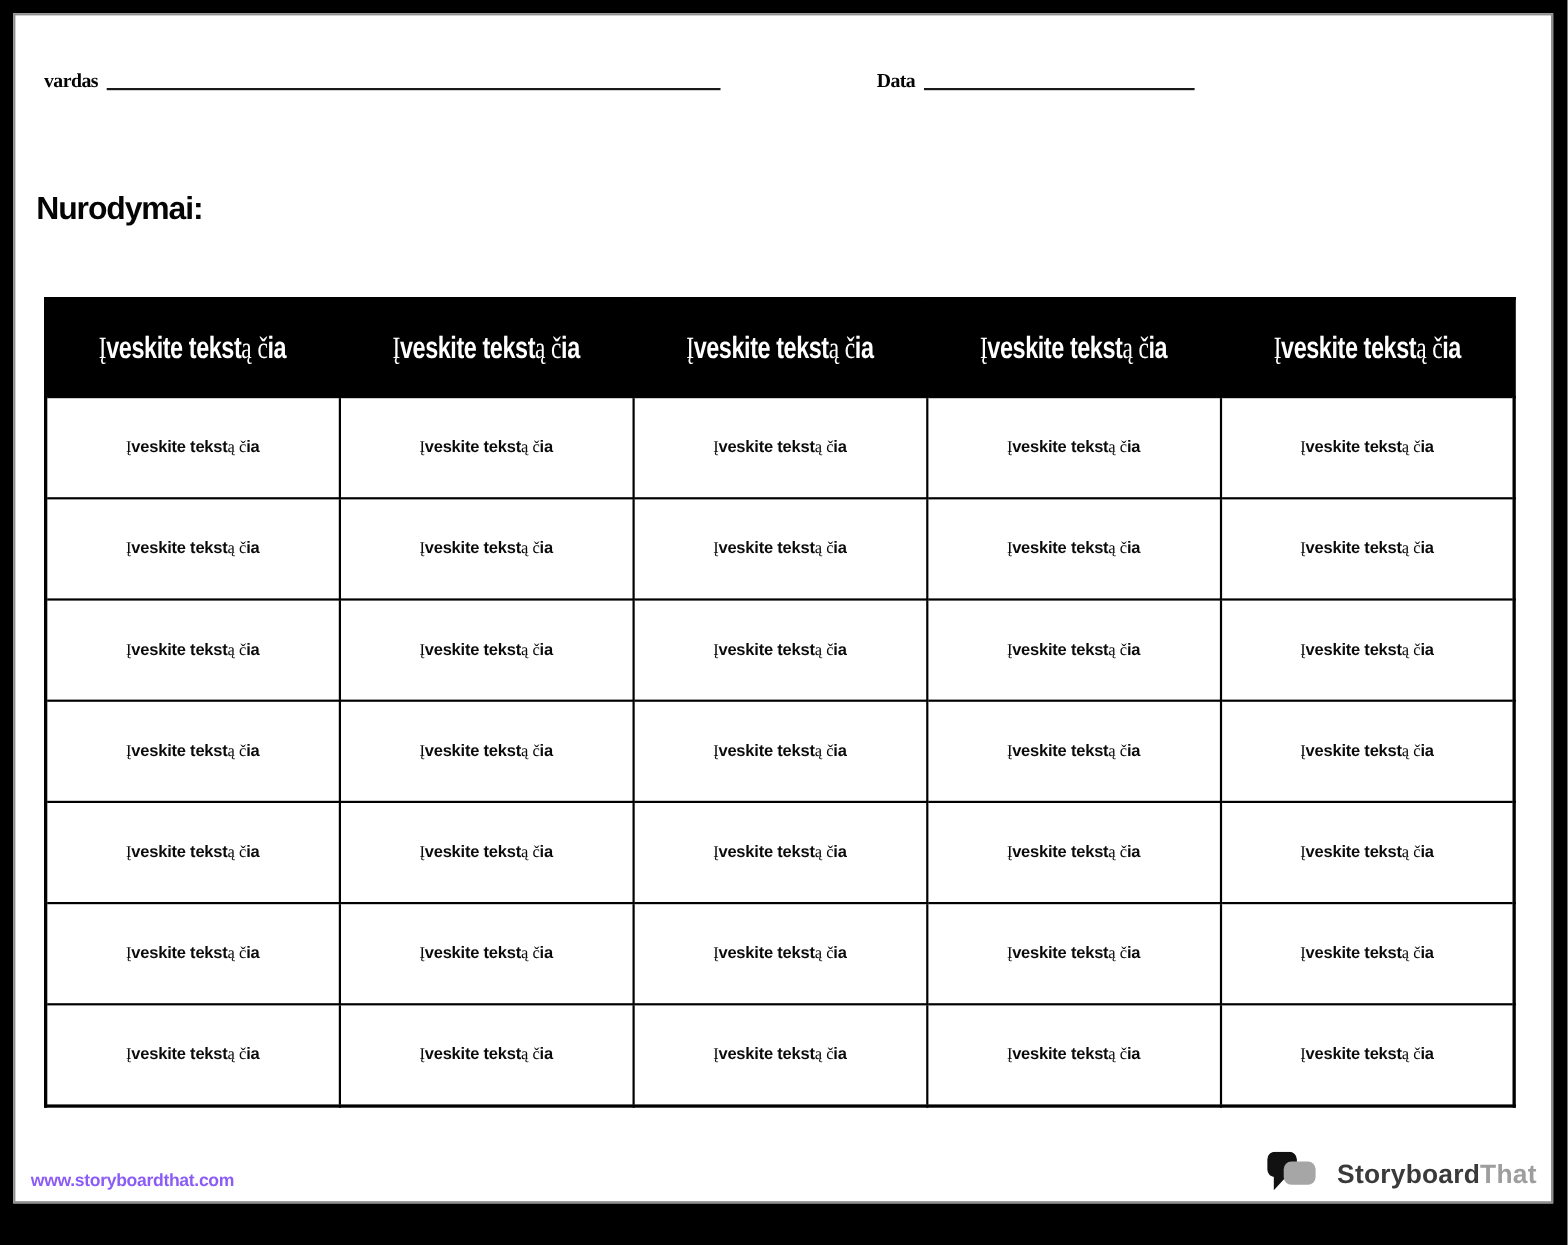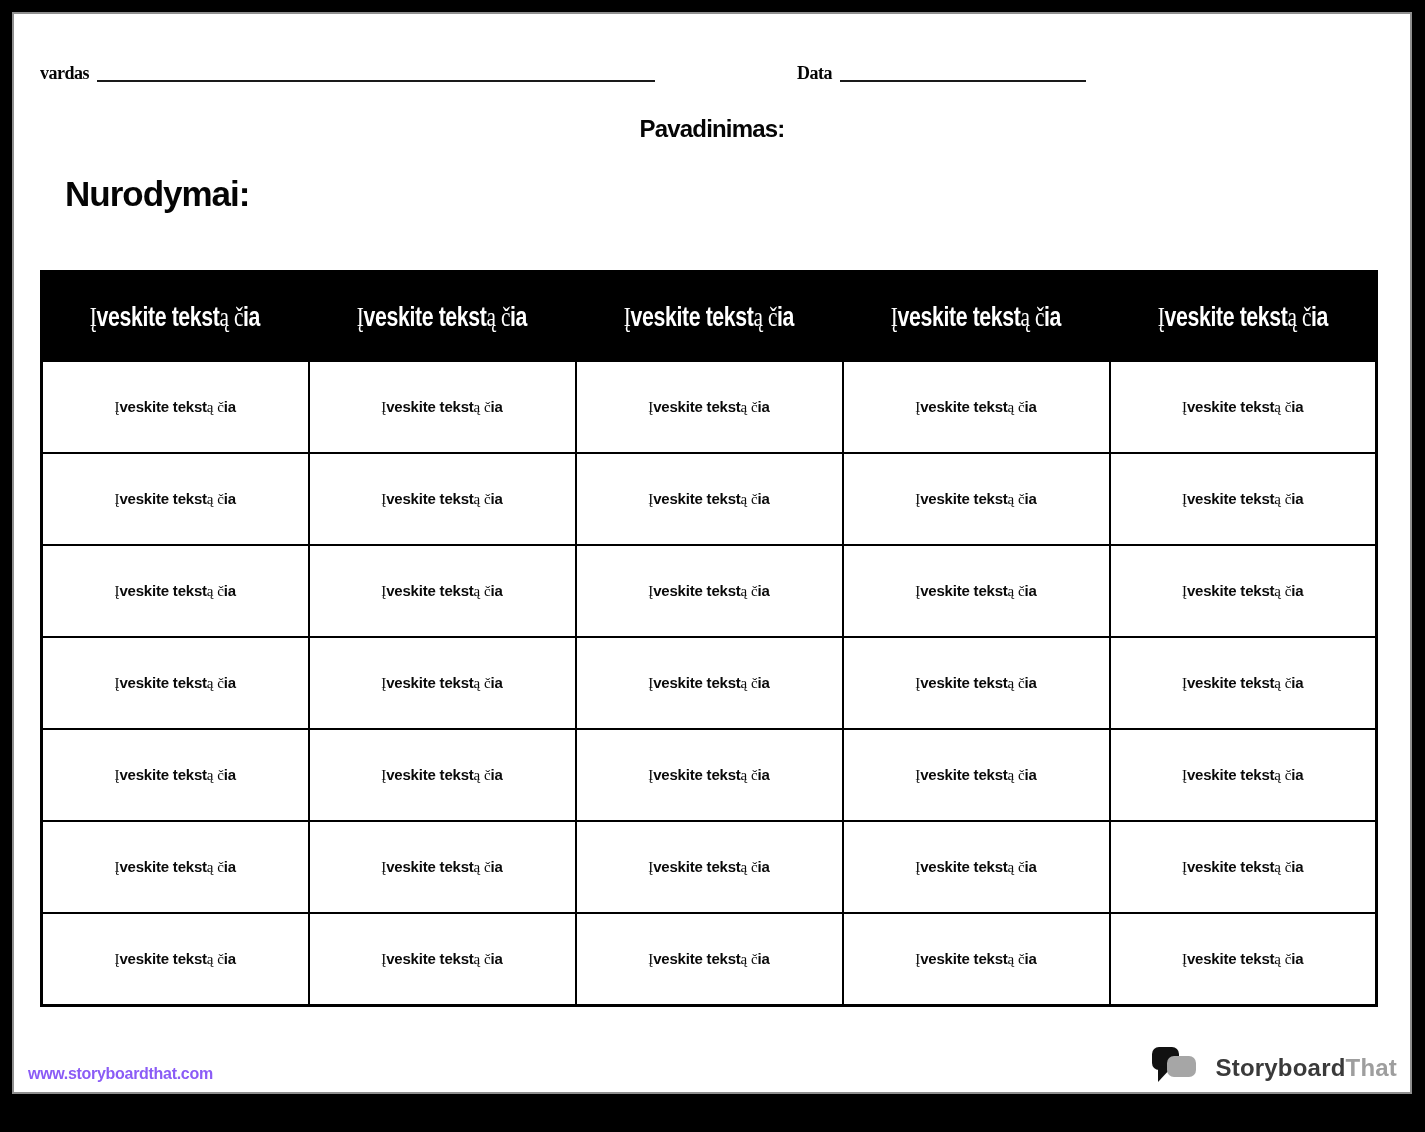--- a/index.html
+++ b/index.html
@@ -38,24 +38,23 @@
     left: 0; right: 0; top: 101px;
     text-align: center;
     font-weight: 700;
     font-size: 24px;
     letter-spacing: -0.8px;
     color: #050505;
   }
   .instructions-label {
     left: 19px; top: 160px;
     font-weight: 700;
-    font-size: 35px;
+    font-size: 29px;
     letter-spacing: -1px;
     color: #050505;
-    margin-left: 32px;
   }
 
   
   .tbl-wrap { left: 26px; top: 256px; border-radius: 32px; }
   table.worksheet {
     border-collapse: collapse;
     table-layout: fixed;
     width: 1338px;
     border: 3px solid #000;
   }
@@ -126,21 +125,20 @@
 <body>
 
 <div class="page">
 
   <span class="abs field-label" style="left:26px; top:49px;">vardas</span>
   <div class="abs write-line" style="left:83px; top:65px; width:558px;"></div>
 
   <span class="abs field-label" style="left:783px; top:49px;">Data</span>
   <div class="abs write-line" style="left:826px; top:65px; width:246px;"></div>
 
-  <div class="abs page-title glyphfix">Pavadinimas:</div>
 
   <div class="abs instructions-label glyphfix">Nurodymai:</div>
 
   <div class="abs tbl-wrap">
     <table class="worksheet">
       <thead>
           <tr>
             <th><span class="hdr-text glyphfix"><span class="fb">Į</span>veskite tekst<span class="fb">ą</span> <span class="fb">č</span>ia</span></th>
             <th><span class="hdr-text glyphfix"><span class="fb">Į</span>veskite tekst<span class="fb">ą</span> <span class="fb">č</span>ia</span></th>
             <th><span class="hdr-text glyphfix"><span class="fb">Į</span>veskite tekst<span class="fb">ą</span> <span class="fb">č</span>ia</span></th>

